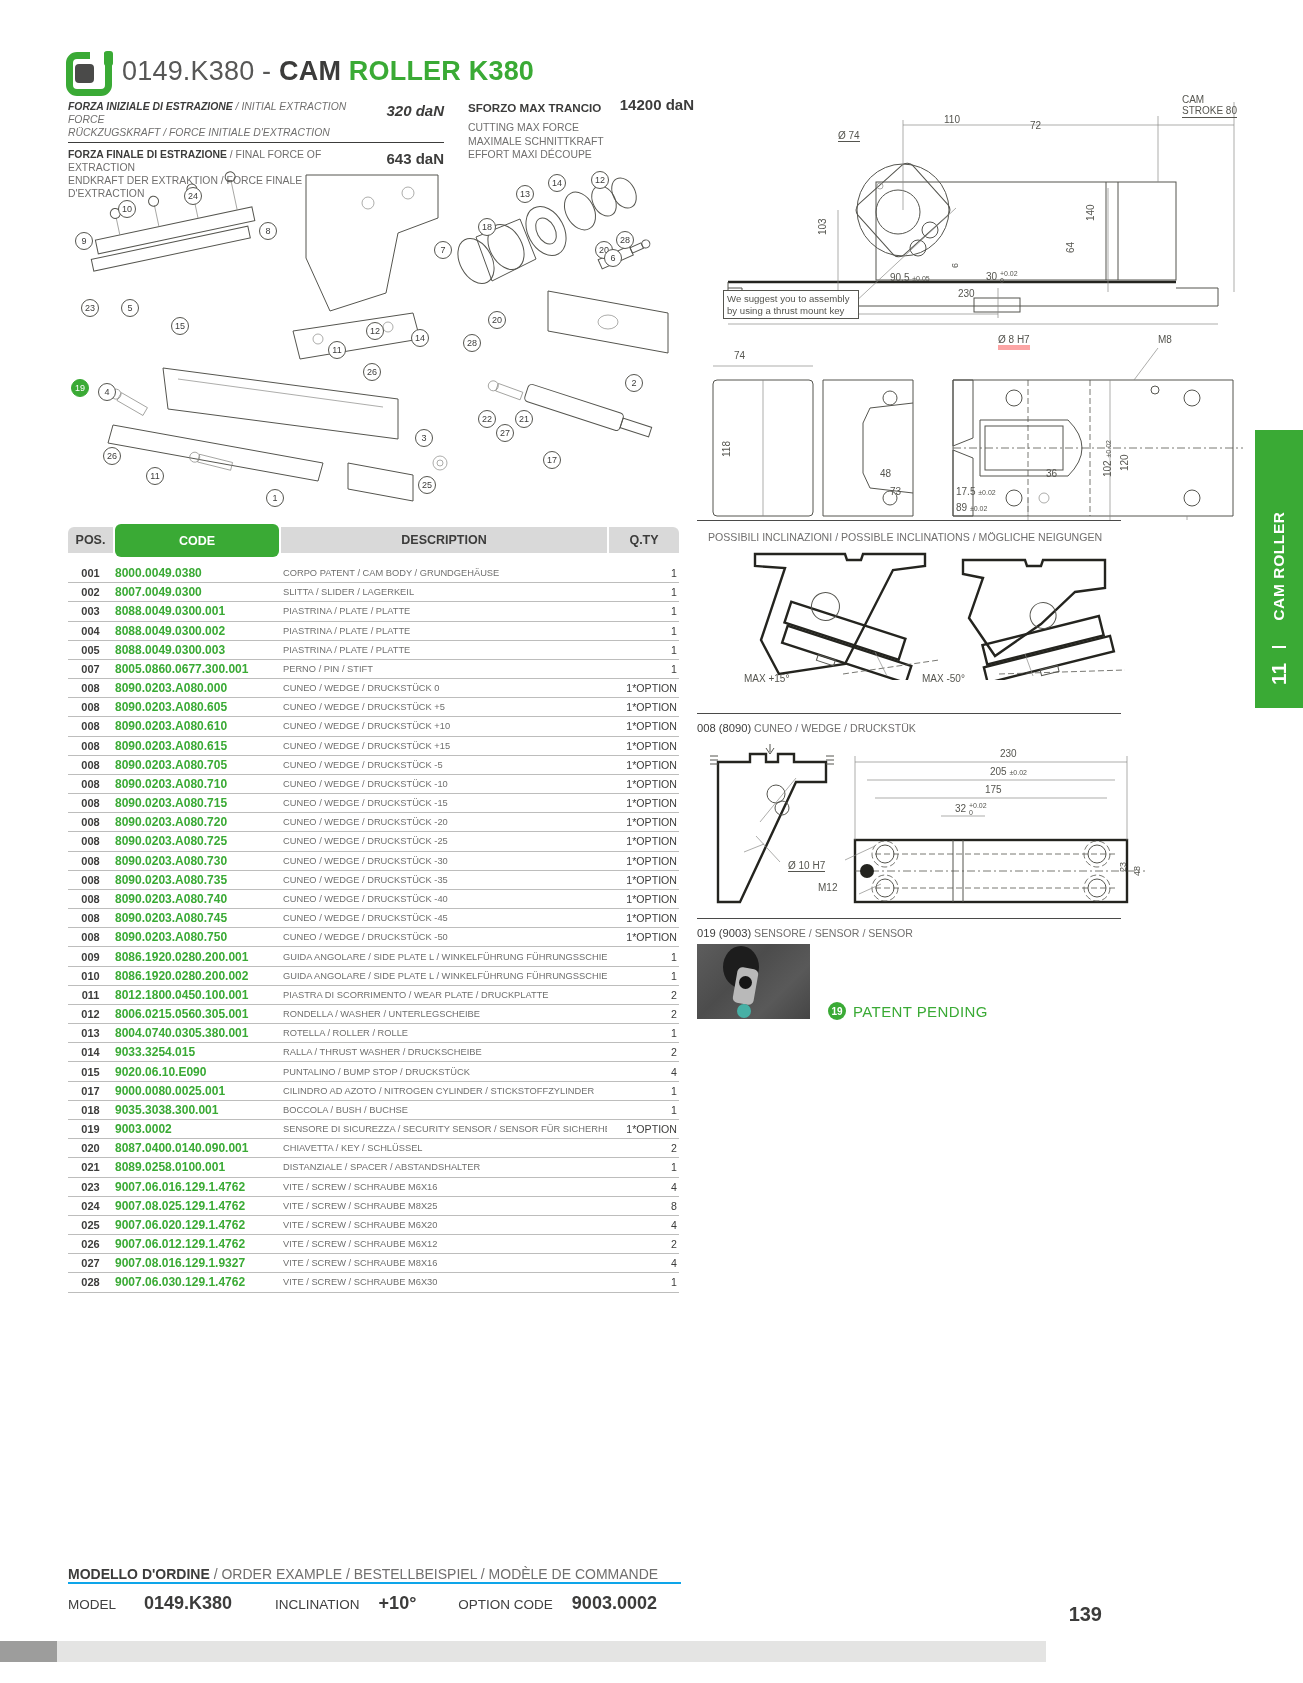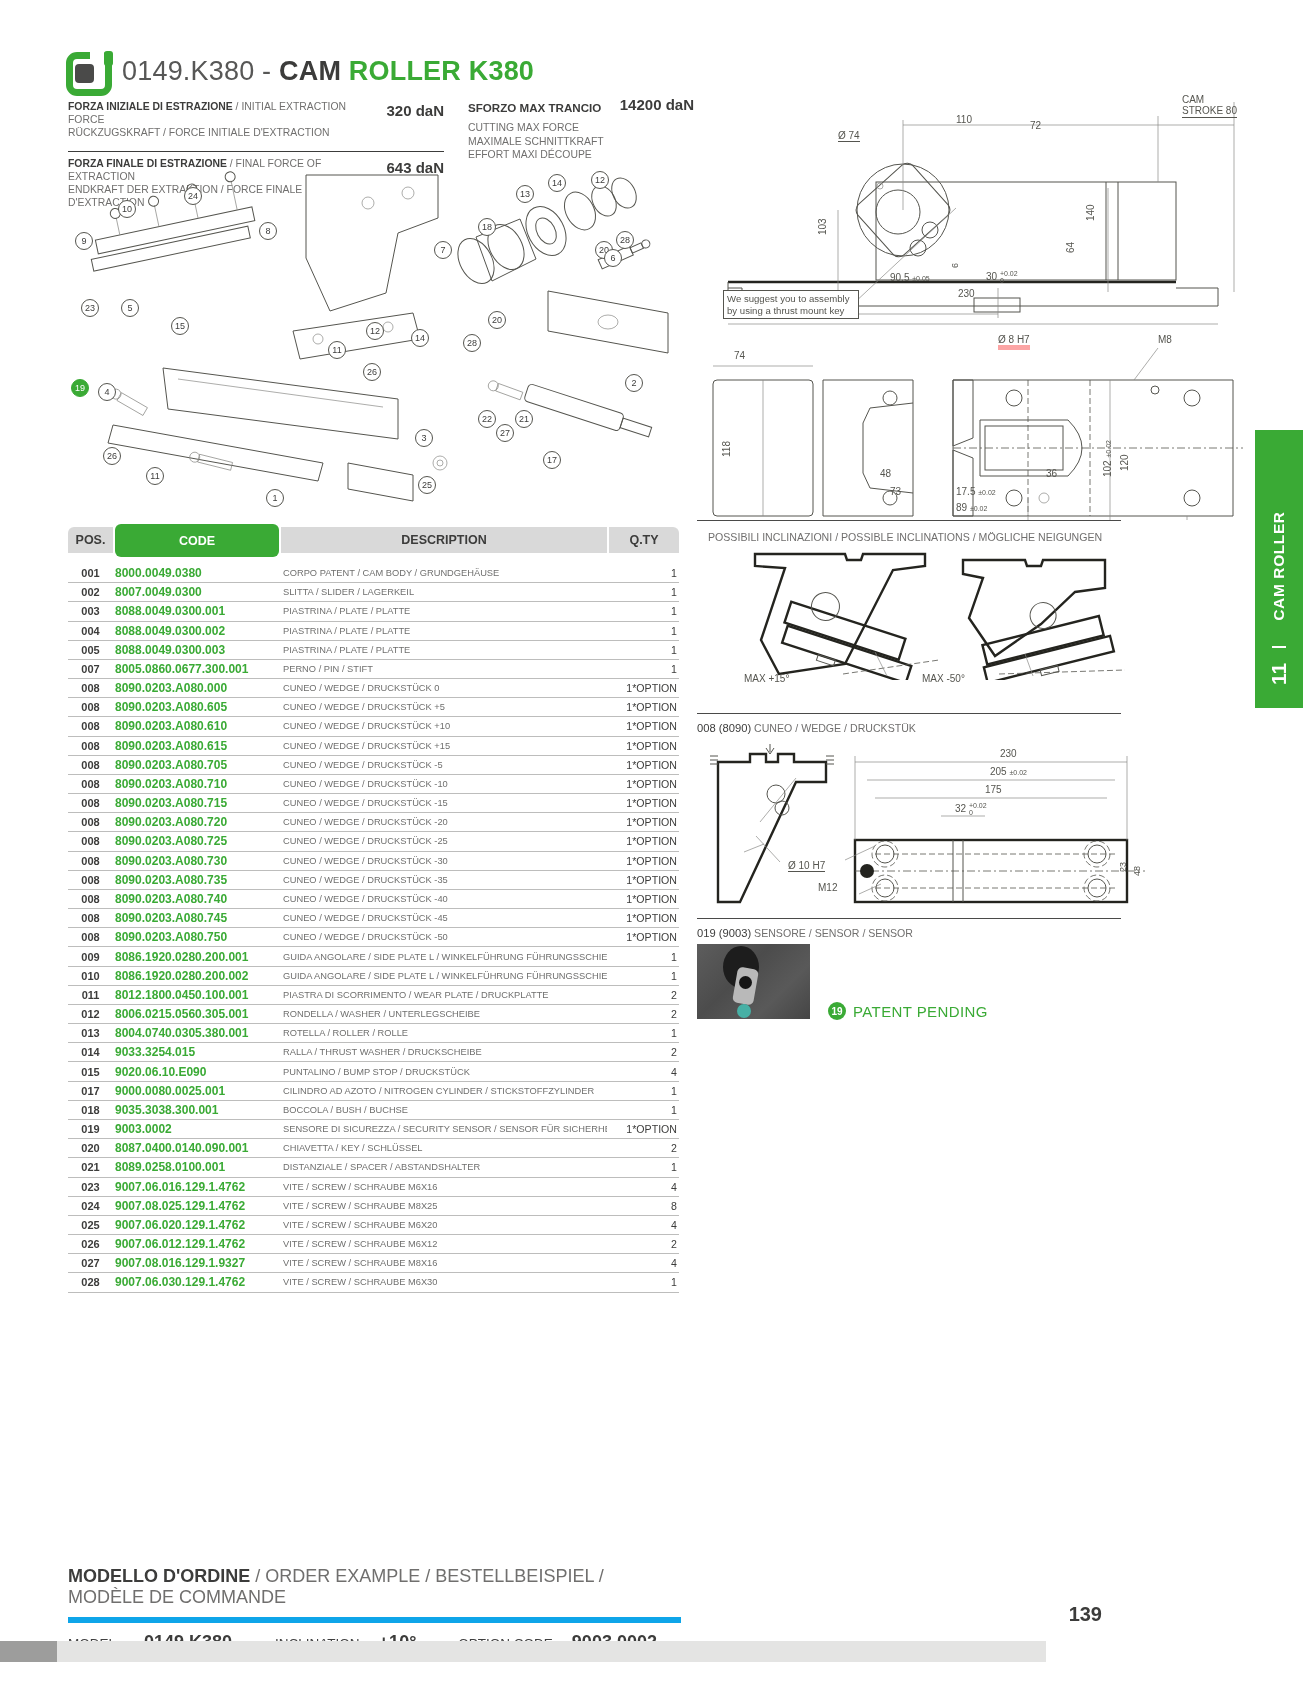--- a/index.html
+++ b/index.html
@@ -11,21 +11,21 @@
   .logo .notch{position:absolute;right:8px;top:-1px;width:14px;height:9px;background:#fff;}
   .logo .hook{position:absolute;right:-1px;top:-1px;width:9px;height:15px;background:#3aaa35;border-radius:3px;}
   .logo .core{position:absolute;left:9px;top:12px;width:19px;height:19px;background:#4a4a49;border-radius:4px;}
   .title{position:absolute;left:122px;top:56px;font-size:27px;letter-spacing:.2px;white-space:nowrap;}
   .title .model{color:#575756;font-weight:400;}
   .title .b1{color:#3c3c3b;font-weight:bold;}
   .title .b2{color:#3aaa35;font-weight:bold;}
   
   .specs-left{position:absolute;left:68px;top:98px;width:376px;}
   .spec-row{position:relative;min-height:31px;padding-top:2px;}
-  .spec-row.first{border-bottom:1.4px solid #3c3c3b;padding-bottom:12px;margin-bottom:3px;}
+  .spec-row.first{border-bottom:1.4px solid #3c3c3b;padding-bottom:3px;margin-bottom:3px;font-style:italic;}
   .spec-lab{width:310px;font-size:10.4px;line-height:13px;color:#706f6e;}
   .spec-lab .sb{font-weight:bold;color:#3c3c3b;}
   .spec-val{position:absolute;right:0;top:4px;font-size:15px;font-weight:bold;color:#3c3c3b;}
   .specs-right{position:absolute;left:468px;top:98px;width:226px;}
   .specs-right .row1{position:relative;}
   .specs-right .ct{font-size:11.6px;font-weight:bold;color:#3c3c3b;}
   .specs-right .cv{position:absolute;right:0;top:-2px;font-size:15px;font-weight:bold;color:#3c3c3b;}
   .specs-right .cl{font-size:10.4px;line-height:12.5px;color:#706f6e;margin-top:1px;}
   .specs-right .cl.f{margin-top:6px;}
   
@@ -73,21 +73,21 @@
   .tbody{margin-top:4px;}
   .trow{display:grid;grid-template-columns:45px 166px 1fr 72px;height:18.18px;
         align-items:center;border-bottom:1px solid #bdbdbc;}
   .trow .tc{white-space:nowrap;overflow:hidden;}
   .trow .c0{font-size:11px;font-weight:bold;color:#3c3c3b;text-align:center;}
   .trow .c1{font-size:12px;font-weight:bold;color:#3aaa35;padding-left:2px;}
   .trow .c2{font-size:9.3px;color:#6f6f6e;padding-left:4px;}
   .trow .c3{font-size:10.6px;color:#3c3c3b;text-align:right;padding-right:2px;}
   
   .order{position:absolute;left:68px;top:1566px;width:613px;}
-  .order .ot{font-size:18px;color:#706f6e;border-bottom:6px solid #0ea5e9;padding-bottom:9px;}
+  .order .ot{font-size:14px;color:#706f6e;border-bottom:2px solid #0ea5e9;padding-bottom:0;}
   .order .ot .sb{font-weight:bold;color:#3c3c3b;}
   .order .ol{margin-top:9px;display:flex;align-items:baseline;}
   .order .lab{font-size:13.5px;color:#404040;}
   .order .val{font-size:18px;font-weight:bold;color:#3c3c3b;}
   .order .g1{margin-left:28px;} .order .g2{margin-left:43px;} .order .g3{margin-left:19px;}
   .order .g4{margin-left:42px;} .order .g5{margin-left:19px;}
   
   .sidetab{position:absolute;left:1255px;top:430px;width:48px;height:278px;background:#3aaa35;}
   .tab-chap{position:absolute;left:-41px;top:127px;width:130px;text-align:center;color:#fff;
       font-weight:bold;font-size:15.5px;letter-spacing:.6px;transform:rotate(-90deg);white-space:nowrap;}
@@ -294,21 +294,21 @@
       <line class="lt" x1="410" y1="96" x2="410" y2="200"></line>
       <line class="lt" x1="30" y1="222" x2="300" y2="222"></line>
       <line class="lt" x1="300" y1="196" x2="300" y2="226"></line>
       <line class="lt" x1="30" y1="232" x2="520" y2="232"></line>
       <line class="lt" x1="155" y1="212" x2="258" y2="116"></line>
     </svg>
     <div class="camlbl">
       <div>CAM</div>
       <div>STROKE  80</div>
     </div>
-    <div class="dim" style="left:258px;top:22px;">110</div>
+    <div class="dim" style="left:246px;top:22px;">110</div>
     <div class="dim" style="left:332px;top:28px;">72</div>
     <div class="dim" style="left:140px;top:38px;border-bottom:1px solid #55554f;">Ø 74</div>
     <div class="dim v" style="left:130px;top:132px;">103</div>
     <div class="dim v" style="left:398px;top:118px;">140</div>
     <div class="dim v" style="left:378px;top:150px;">64</div>
     <div class="dim v" style="left:262px;top:166px;font-size:9px;">6</div>
     <div class="dim" style="left:192px;top:180px;">
       <span>90.5</span> <small>±0.05</small>
     </div>
     <div class="dim" style="left:288px;top:178px;">

